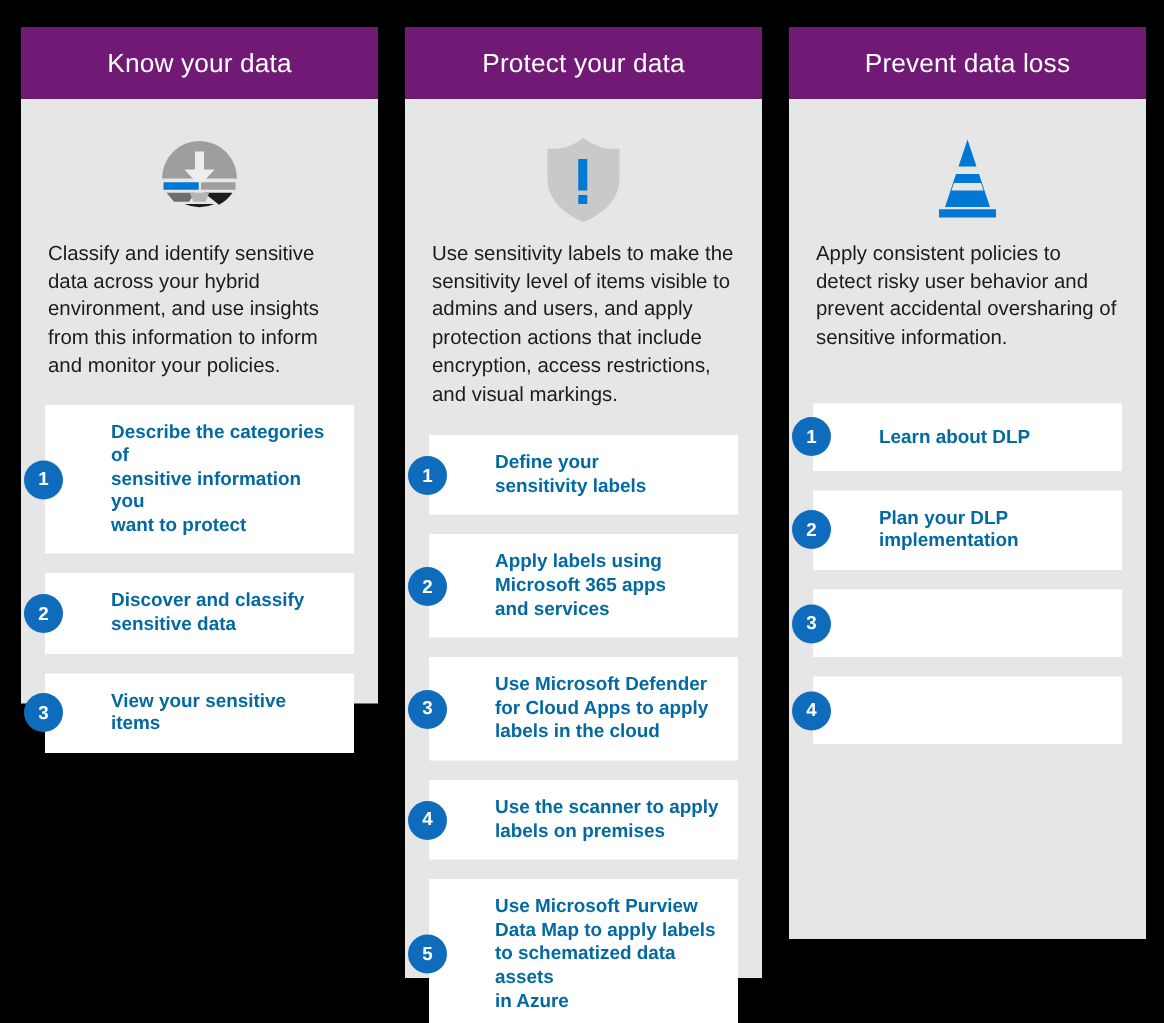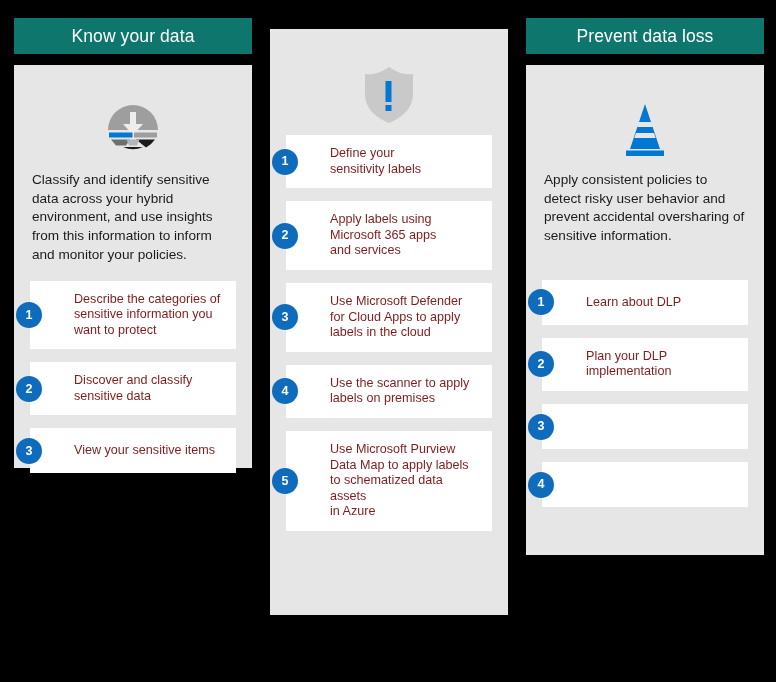--- a/index.html
+++ b/index.html
@@ -23,40 +23,40 @@
   .column {
     position: absolute;
     top: 18px;
     width: 238px;
   }
   .col-1 { left: 14px; }
   .col-2 { left: 270px; }
   .col-3 { left: 526px; }
 
   .col-header {
-    height: 36px;
-    background: #0f766e;
+    height: 48px;
+    background: #701a75;
     color: #ffffff;
     display: flex;
     align-items: center;
     justify-content: center;
     font-size: 17.5px;
     font-weight: 400;
     letter-spacing: 0.1px;
   }
 
   .panel {
-    margin-top: 11px;
+    margin-top: 0;
     background: #E6E6E6;
-    padding: 34px 16px 18px 16px;
+    padding: 22px 16px 18px 16px;
     box-sizing: border-box;
   }
   .panel-1 { height: 403px; }
   .panel-2 { height: 586px; }
-  .panel-3 { height: 490px; }
+  .panel-3 { height: 560px; }
 
   .icon-wrap {
     height: 62px;
     display: flex;
     align-items: center;
     justify-content: center;
     margin-bottom: 10px;
   }
 
   .intro {
@@ -96,22 +96,22 @@
     font-size: 12.5px;
     font-weight: 600;
     display: flex;
     align-items: center;
     justify-content: center;
     line-height: 1;
   }
   .step-label {
     font-size: 12.6px;
     line-height: 15.6px;
-    font-weight: 400;
-    color: #7f1d1d;
+    font-weight: 700;
+    color: #0369a1;
     white-space: pre-line;
   }
   .h2 { min-height: 45px; }
   .h3 { min-height: 60px; }
 </style>
 </head>
 <body>
 
 <div class="board">
 
@@ -145,28 +145,30 @@
         </div>
         <div class="step h2">
           <span class="step-badge">3</span>
           <span class="step-label">View your sensitive items</span>
         </div>
       </div>
     </div>
   </div>
 
   <div class="column col-2">
+    <div class="col-header">Protect your data</div>
     <div class="panel panel-2">
       <div class="icon-wrap">
         <svg width="52" height="58" viewBox="0 0 52 58" aria-hidden="true">
           <path d="M2 9 c9 1 15 -1 24 -7 c9 6 15 8 24 7 v20 c0 15 -12 24 -24 29 C14 53 2 44 2 29 Z" fill="#C9C9C9"></path>
           <rect x="22.5" y="16" width="6" height="21" fill="#0078D4"></rect>
           <rect x="22.5" y="40" width="6" height="6" fill="#0078D4"></rect>
         </svg>
       </div>
+      <p class="intro intro-2">Use sensitivity labels to make the sensitivity level of items visible to admins and users, and apply protection actions that include encryption, access restrictions, and visual markings.</p>
       <div class="steps">
         <div class="step h2">
           <span class="step-badge">1</span>
           <span class="step-label">Define your
 sensitivity labels</span>
         </div>
         <div class="step h3">
           <span class="step-badge">2</span>
           <span class="step-label">Apply labels using
 Microsoft 365 apps

